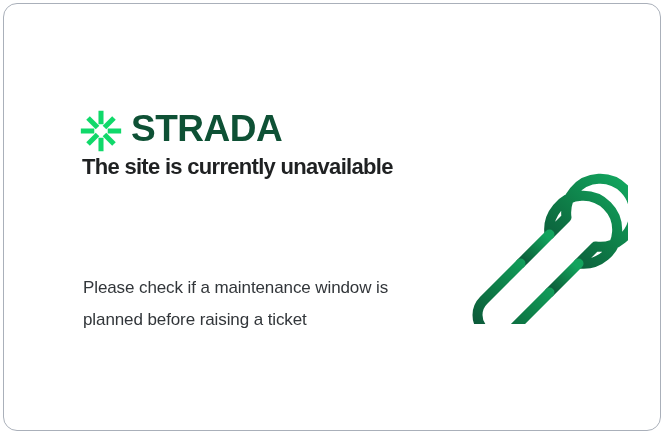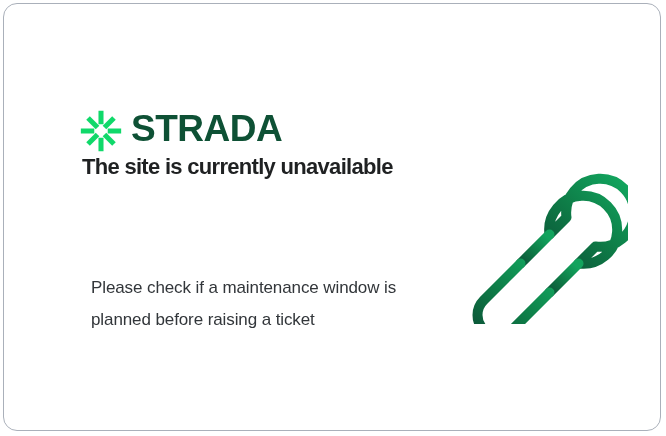--- a/index.html
+++ b/index.html
@@ -71,21 +71,21 @@
     font-size: 22px;
     font-weight: bold;
     line-height: 1.16;
     letter-spacing: -0.7px;
     color: #1f2122;
   }
 
   
   .body-copy {
     position: absolute;
-    left: 11px;
+    left: 3px;
     top: 268px;
     width: 320px;
     margin: 0;
     font-size: 17px;
     font-weight: normal;
     line-height: 1.88;
     letter-spacing: -0.1px;
     color: #32363a;
   }
 

